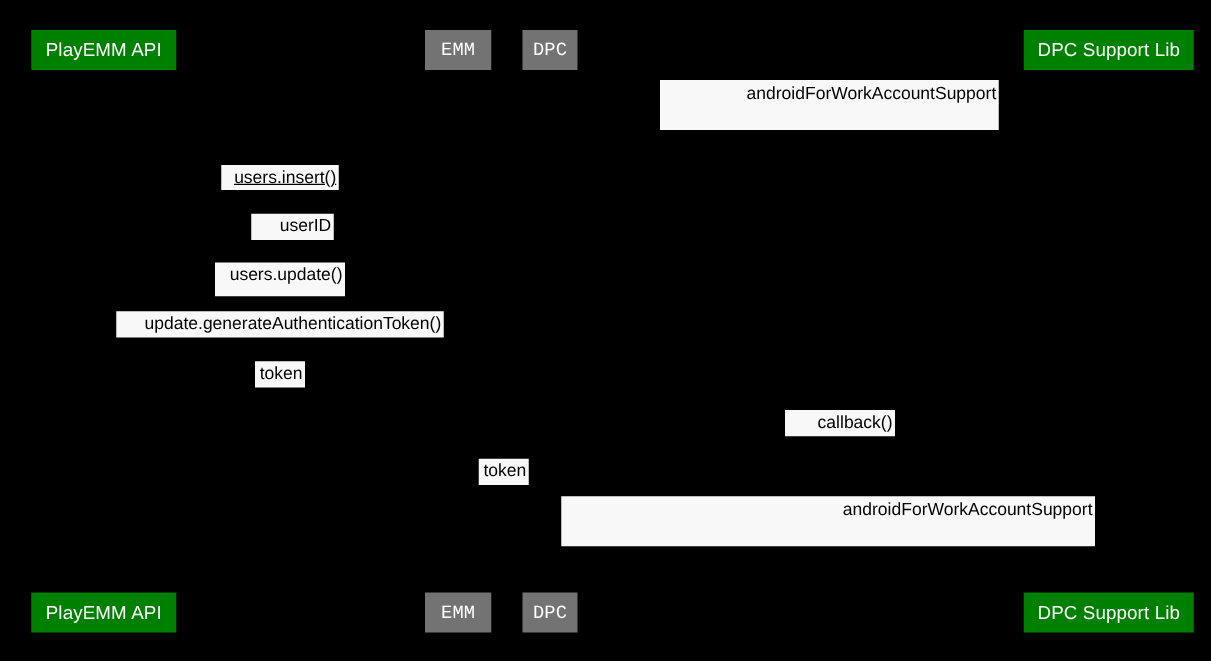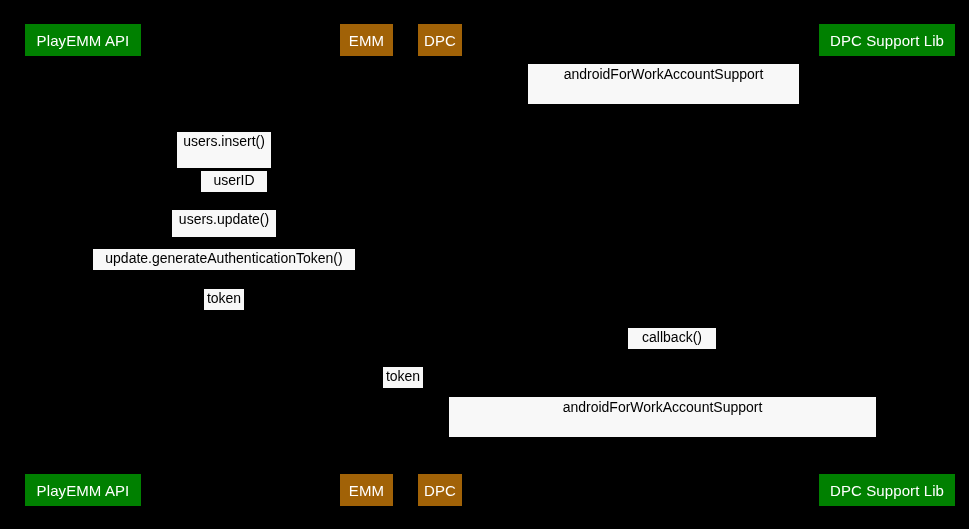--- a/index.html
+++ b/index.html
@@ -26,30 +26,30 @@
     align-items: center;
     justify-content: center;
     color: #ffffff;
     font-size: 15px;
     line-height: 1;
     letter-spacing: 0.1px;
     white-space: nowrap;
     user-select: none;
   }
   .participant.green { background: #008000; }
-  .participant.blue  { background: #a16207; }
+  .participant.blue  { background: #737373; font-family: Liberation Mono, monospace; }
 
   .msg {
     position: absolute;
     box-sizing: border-box;
     background: #f8f8f8;
     color: #000000;
     font-size: 14px;
     line-height: 19px;
-    text-align: center;
+    text-align: right;
     white-space: pre;
     padding: 0 2px;
     user-select: none;
   }
   .msg.two-line {
     line-height: 19px;
     padding: 1px 2px;
   }
 </style>
 </head>
@@ -67,21 +67,21 @@
       <div class="participant blue" style="left: 403px; top: 24px; width: 44px; height: 32px;">
         <span>DPC</span>
       </div>
       <div class="participant green" style="left: 804px; top: 24px; width: 136px; height: 32px;">
         <span>DPC Support Lib</span>
       </div>
     </div>
 
   <div id="messages-layer">
       <div class="msg two-line" style="left: 513px; top: 64px; width: 271px; height: 40px;"><div>androidForWorkAccountSupport</div></div>
-      <div class="msg" style="left: 162px; top: 132px; width: 94px; height: 36px;"><div>users.insert()</div></div>
+      <div class="msg" style="left: 162px; top: 132px; width: 94px; height: 20px; text-decoration: underline;"><div>users.insert()</div></div>
       <div class="msg" style="left: 186px; top: 171px; width: 66px; height: 21px;"><div>userID</div></div>
       <div class="msg" style="left: 157px; top: 210px; width: 104px; height: 27px;"><div>users.update()</div></div>
       <div class="msg" style="left: 78px; top: 249px; width: 262px; height: 21px;"><div>update.generateAuthenticationToken()</div></div>
       <div class="msg" style="left: 189px; top: 289px; width: 40px; height: 21px;"><div>token</div></div>
       <div class="msg" style="left: 613px; top: 328px; width: 88px; height: 21px;"><div>callback()</div></div>
       <div class="msg" style="left: 368px; top: 367px; width: 40px; height: 21px;"><div>token</div></div>
       <div class="msg two-line" style="left: 434px; top: 397px; width: 427px; height: 40px;"><div>androidForWorkAccountSupport</div></div>
     </div>
 
   <div id="participants-bottom-layer">

